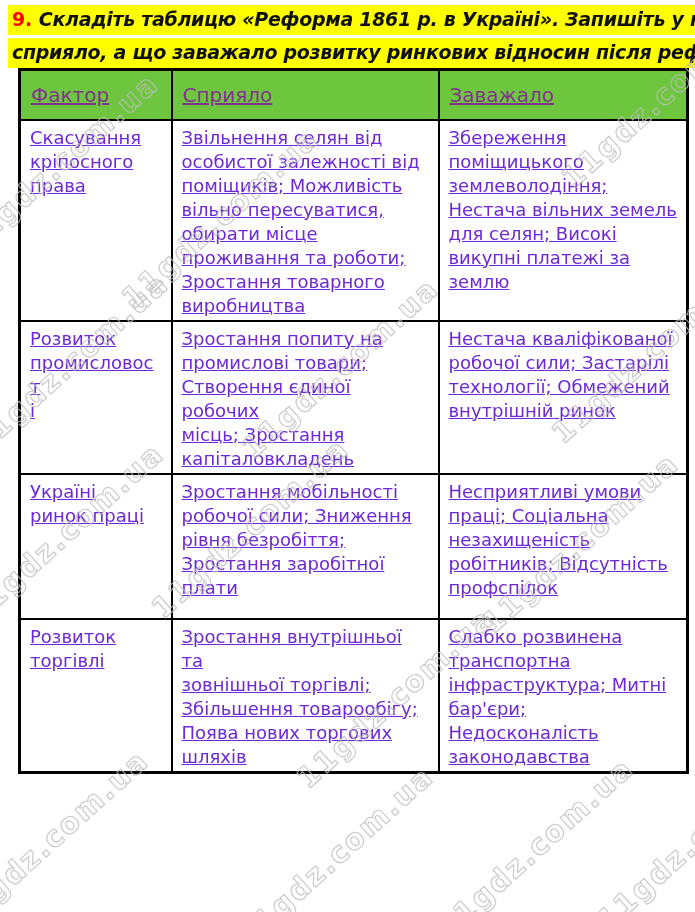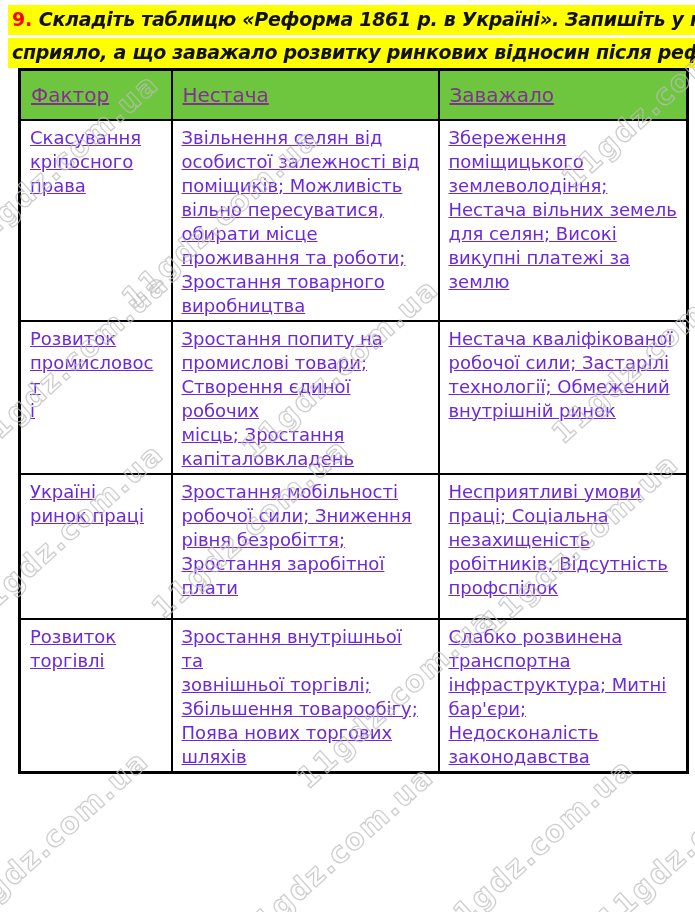--- a/index.html
+++ b/index.html
@@ -126,21 +126,21 @@
 
 <table class="answer">
   <colgroup>
       <col class="c1">
       <col class="c2">
       <col class="c3">
     </colgroup>
   <thead>
     <tr>
       <th>Фактор</th>
-      <th>Нестача</th>
+      <th>Сприяло</th>
       <th>Заважало</th>
     </tr>
   </thead>
   <tbody>
     <tr class="r1">
       <td>Скасування
 кріпосного
 права</td>
       <td>Звільнення селян від
 особистої залежності від

